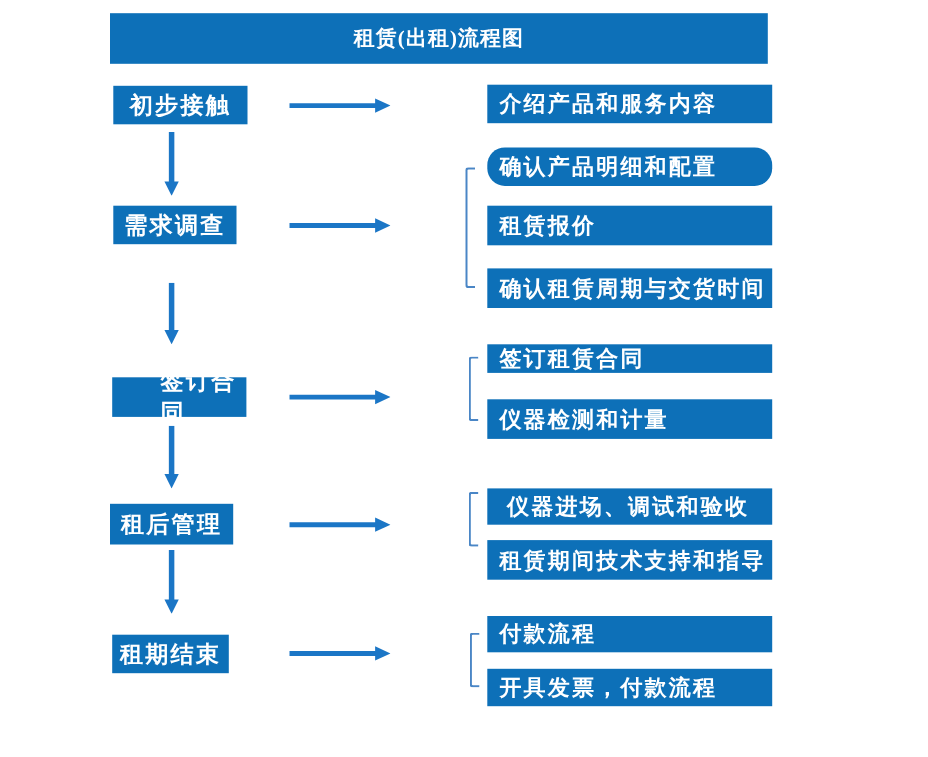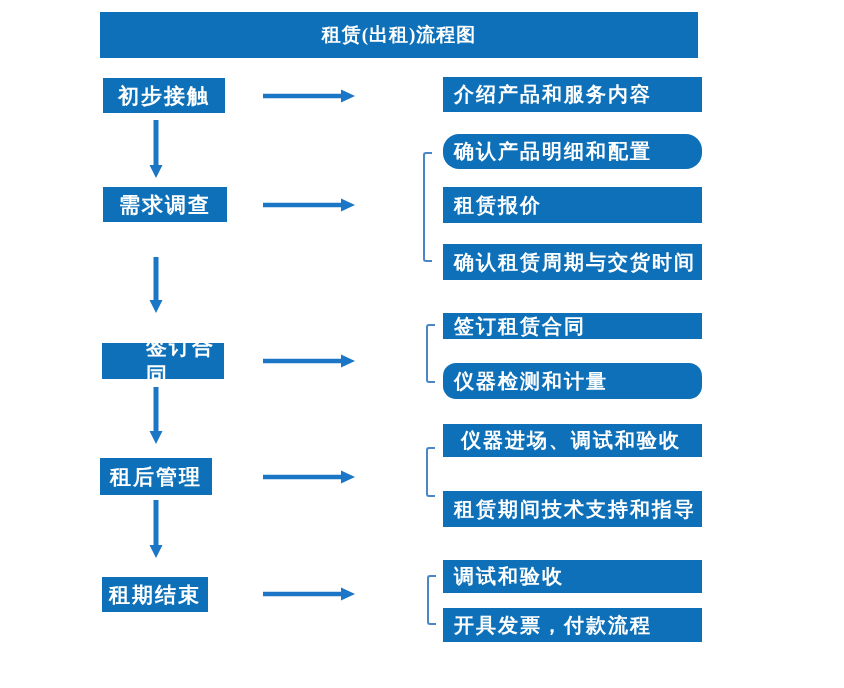--- a/index.html
+++ b/index.html
@@ -63,34 +63,34 @@
 </head>
 <body>
 
 <div class="canvas">
 
   <div class="banner">
     <span class="banner-title">租赁(出租)流程图</span>
   </div>
 
   <div class="box stage" style="left:103px;top:78px;width:122px;height:35px;">初步接触</div>
-  <div class="box stage" style="left:103px;top:187px;width:124px;height:35px;">需求调查</div>
+  <div class="box stage" style="left:103px;top:187px;width:112px;height:35px;">需求调查</div>
   <div class="box stage" style="left:102px;top:343px;width:122px;height:36px;padding-left:44px;">签订合同</div>
   <div class="box stage" style="left:100px;top:458px;width:112px;height:37px;">租后管理</div>
   <div class="box stage" style="left:102px;top:577px;width:106px;height:35px;text-align:right;">租期结束</div>
 
   <div class="box step" style="top:77px;height:35px;">介绍产品和服务内容</div>
   <div class="box step" style="top:134px;height:35px;border-radius:16px;">确认产品明细和配置</div>
   <div class="box step" style="top:187px;height:36px;">租赁报价</div>
   <div class="box step" style="top:244px;height:36px;">确认租赁周期与交货时间</div>
   <div class="box step" style="top:313px;height:26px;">签订租赁合同</div>
-  <div class="box step" style="top:363px;height:36px;border-radius:13px;">仪器检测和计量</div>
-  <div class="box step" style="top:424px;height:33px;padding-left:18px;">仪器进场、调试和验收</div>
+  <div class="box step" style="top:363px;height:36px;">仪器检测和计量</div>
+  <div class="box step" style="top:444px;height:33px;padding-left:18px;">仪器进场、调试和验收</div>
   <div class="box step" style="top:491px;height:36px;">租赁期间技术支持和指导</div>
-  <div class="box step" style="top:560px;height:33px;">调试和验收</div>
+  <div class="box step" style="top:560px;height:33px;">付款流程</div>
   <div class="box step" style="top:608px;height:34px;">开具发票，付款流程</div>
 
   <svg class="harrow" style="left:263px;top:89px;" width="92" height="14">
     <line x1="0" y1="7" x2="79" y2="7" stroke-width="4.5"></line>
       <polygon points="78,0.5 92,7 78,13.5"></polygon>
   </svg>
   <svg class="harrow" style="left:263px;top:198px;" width="92" height="14">
     <line x1="0" y1="7" x2="79" y2="7" stroke-width="4.5"></line>
       <polygon points="78,0.5 92,7 78,13.5"></polygon>
   </svg>

